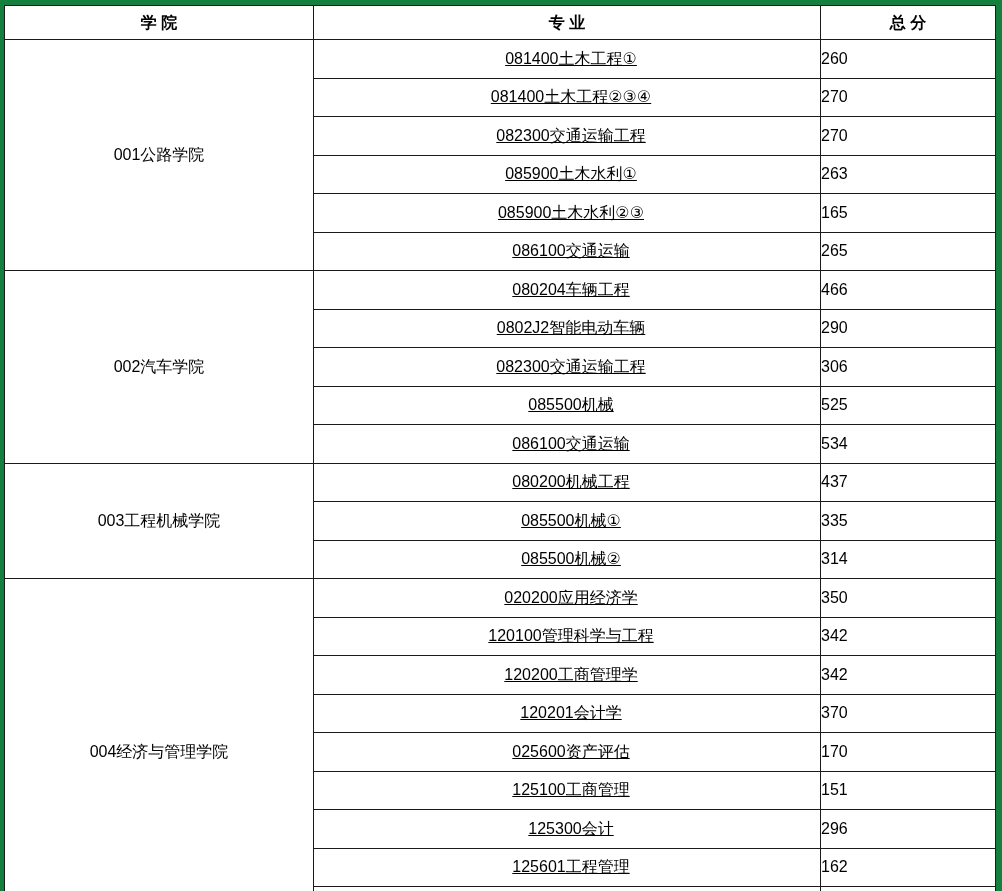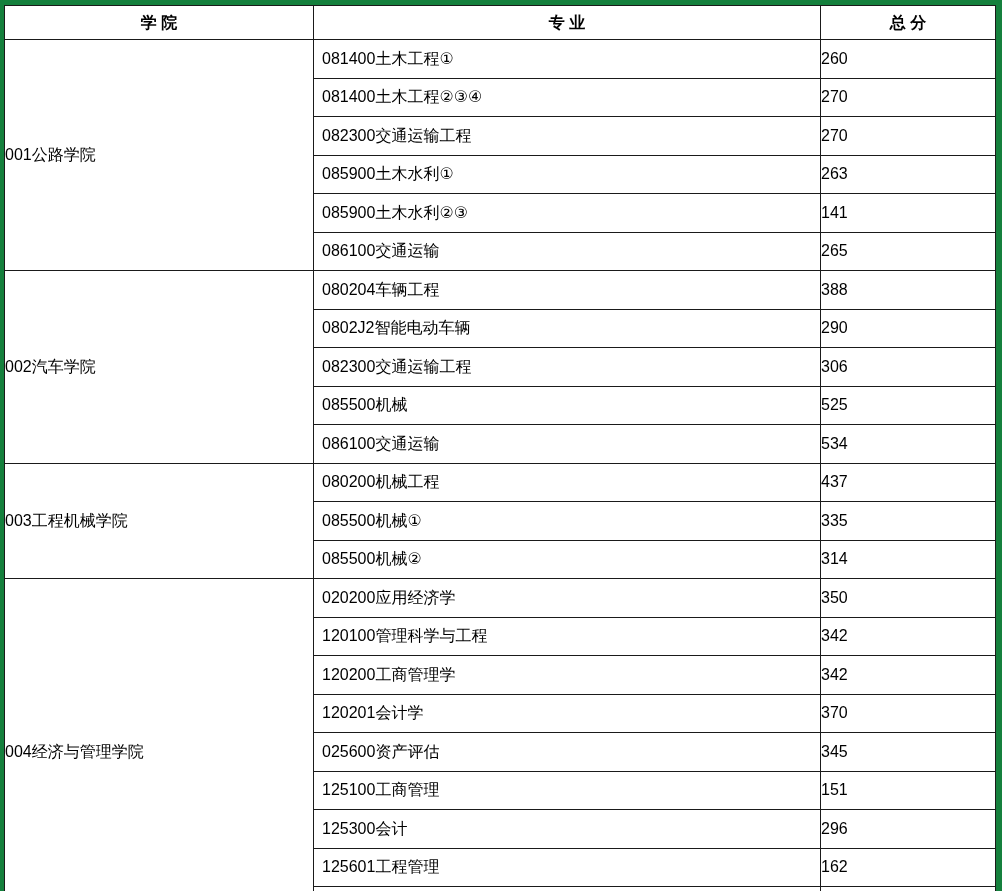--- a/index.html
+++ b/index.html
@@ -39,26 +39,28 @@
   }
   .score-table tbody tr {
     height: 38.5px;
   }
   .score-table th {
     font-weight: 700;
     text-align: center;
     vertical-align: middle;
   }
   td.college-cell {
+    text-align: center;
     vertical-align: middle;
   }
   td.major-cell {
-    text-align: left;
+    text-align: center;
     vertical-align: middle;
     padding-left: 8px;
+    text-decoration: underline;
   }
   td.score-cell {
     vertical-align: middle;
   }
 </style>
 </head>
 <body>
 
 <div class="page">
   <table class="score-table">
@@ -88,30 +90,30 @@
         <tr>
           <td class="major-cell">082300交通运输工程</td>
           <td class="score-cell">270</td>
         </tr>
         <tr>
           <td class="major-cell">085900土木水利①</td>
           <td class="score-cell">263</td>
         </tr>
         <tr>
           <td class="major-cell">085900土木水利②③</td>
-          <td class="score-cell">141</td>
+          <td class="score-cell">165</td>
         </tr>
         <tr>
           <td class="major-cell">086100交通运输</td>
           <td class="score-cell">265</td>
         </tr>
         <tr>
           <td class="college-cell" rowspan="5">002汽车学院</td>
           <td class="major-cell">080204车辆工程</td>
-          <td class="score-cell">388</td>
+          <td class="score-cell">466</td>
         </tr>
         <tr>
           <td class="major-cell">0802J2智能电动车辆</td>
           <td class="score-cell">290</td>
         </tr>
         <tr>
           <td class="major-cell">082300交通运输工程</td>
           <td class="score-cell">306</td>
         </tr>
         <tr>
@@ -147,21 +149,21 @@
         <tr>
           <td class="major-cell">120200工商管理学</td>
           <td class="score-cell">342</td>
         </tr>
         <tr>
           <td class="major-cell">120201会计学</td>
           <td class="score-cell">370</td>
         </tr>
         <tr>
           <td class="major-cell">025600资产评估</td>
-          <td class="score-cell">345</td>
+          <td class="score-cell">170</td>
         </tr>
         <tr>
           <td class="major-cell">125100工商管理</td>
           <td class="score-cell">151</td>
         </tr>
         <tr>
           <td class="major-cell">125300会计</td>
           <td class="score-cell">296</td>
         </tr>
         <tr>

